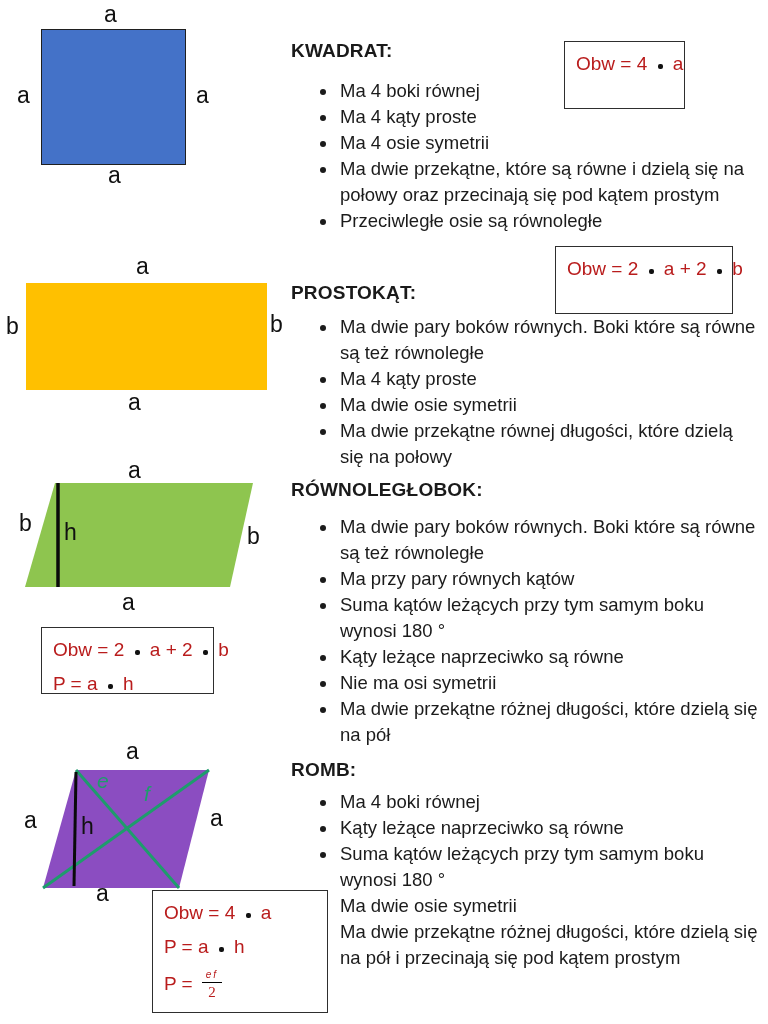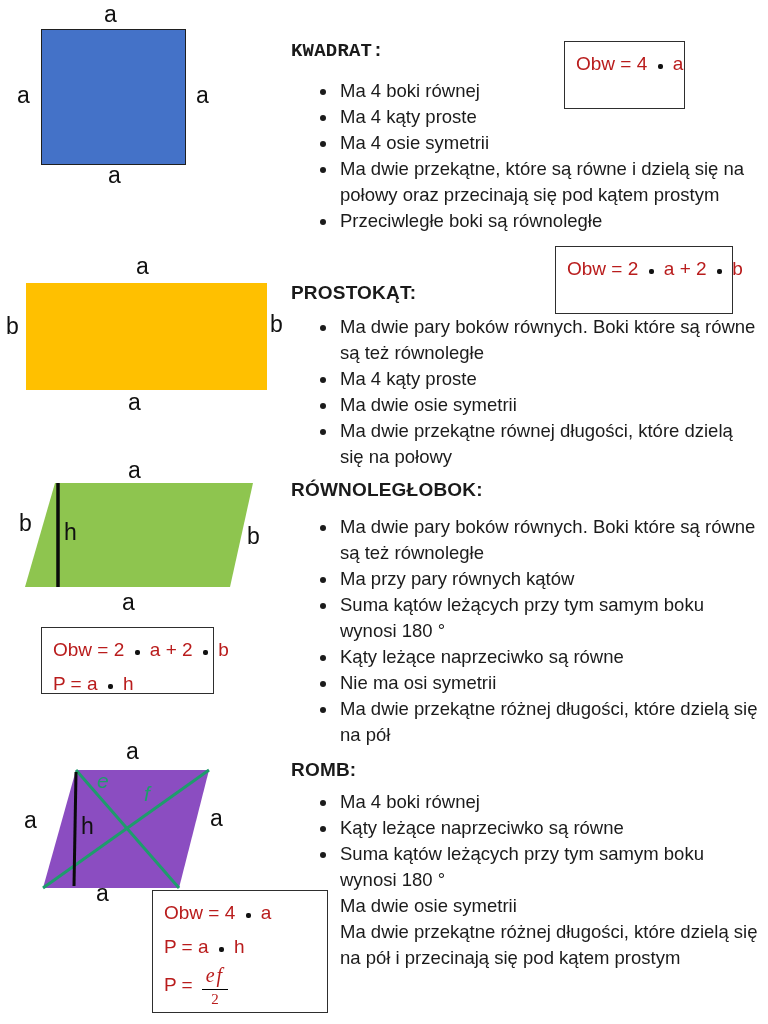--- a/index.html
+++ b/index.html
@@ -14,48 +14,48 @@
   ul.props { position:absolute; list-style:disc; padding-left:36px; font-size:18.5px; line-height:26px; color:#1b1b1b; }
   ul.props li { padding-left:2px; }
   .plain-line { margin-left:38px; font-size:18.5px; line-height:26px; color:#1b1b1b; }
   .formula-box {
     position:absolute; background:#ffffff; border:1.6px solid #2e2e2e;
     padding:5px 8px 4px 11px; font-size:19px; color:#b91c1c; z-index:5;
   }
   .formula { line-height:34px; white-space:nowrap; }
   .mdot { display:inline-block; width:5px; height:5px; background:#111; border-radius:2px; margin:0 5px 1px 5px; }
   .frac { display:inline-block; vertical-align:middle; text-align:center; margin-left:9px; line-height:normal; }
-  .frac .num { display:block; font-family:Liberation Serif, serif; font-style:italic; font-size:20px;
+  .frac .num { display:block; font-family:Liberation Sans, sans-serif; font-style:italic; font-size:10px;
                border-bottom:1.5px solid #000; padding:0 4px 2px; letter-spacing:2px; }
   .frac .den { display:block; font-family:"Liberation Serif", serif; font-size:15px; padding-top:1px; }
   .square-shape { position:absolute; left:41px; top:29px; width:145px; height:136px; border:1.5px solid #1f1f1f; }
   .rect-shape   { position:absolute; left:26px; top:283px; width:241px; height:107px; }
   svg { position:absolute; display:block; }
   .teal-label { font-size:21px; line-height:1; font-style:italic; }
 </style>
 </head>
 <body>
 
 <div id="page">
 
   <section>
     <div class="square-shape" style="background: rgb(68, 114, 200);"></div>
     <span class="shape-label" style="left:104px; top:3px;">a</span>
     <span class="shape-label" style="left:17px;  top:84px;">a</span>
     <span class="shape-label" style="left:196px; top:84px;">a</span>
     <span class="shape-label" style="left:108px; top:164px;">a</span>
 
-    <h2 class="section-title" style="left:291px; top:40px;font-family:Liberation Mono, monospace;">KWADRAT:</h2>
+    <h2 class="section-title" style="left:291px; top:40px;">KWADRAT:</h2>
 
     <ul class="props" style="left:302px; top:78px; width:456px;">
       <li>Ma 4 boki równej</li>
       <li>Ma 4 kąty proste</li>
       <li>Ma 4 osie symetrii</li>
       <li>Ma dwie przekątne, które są równe i dzielą się na połowy oraz przecinają się pod kątem prostym</li>
-      <li>Przeciwległe boki są równoległe</li>
+      <li>Przeciwległe osie są równoległe</li>
     </ul>
 
     <div class="formula-box" style="left:564px; top:41px; width:121px; height:68px;">
       <div class="formula">Obw = 4 <span class="mdot"></span> a</div>
     </div>
   </section>
 
   <section>
     <div class="rect-shape" style="background: rgb(255, 192, 0);"></div>
     <span class="shape-label" style="left:136px; top:255px;">a</span>

